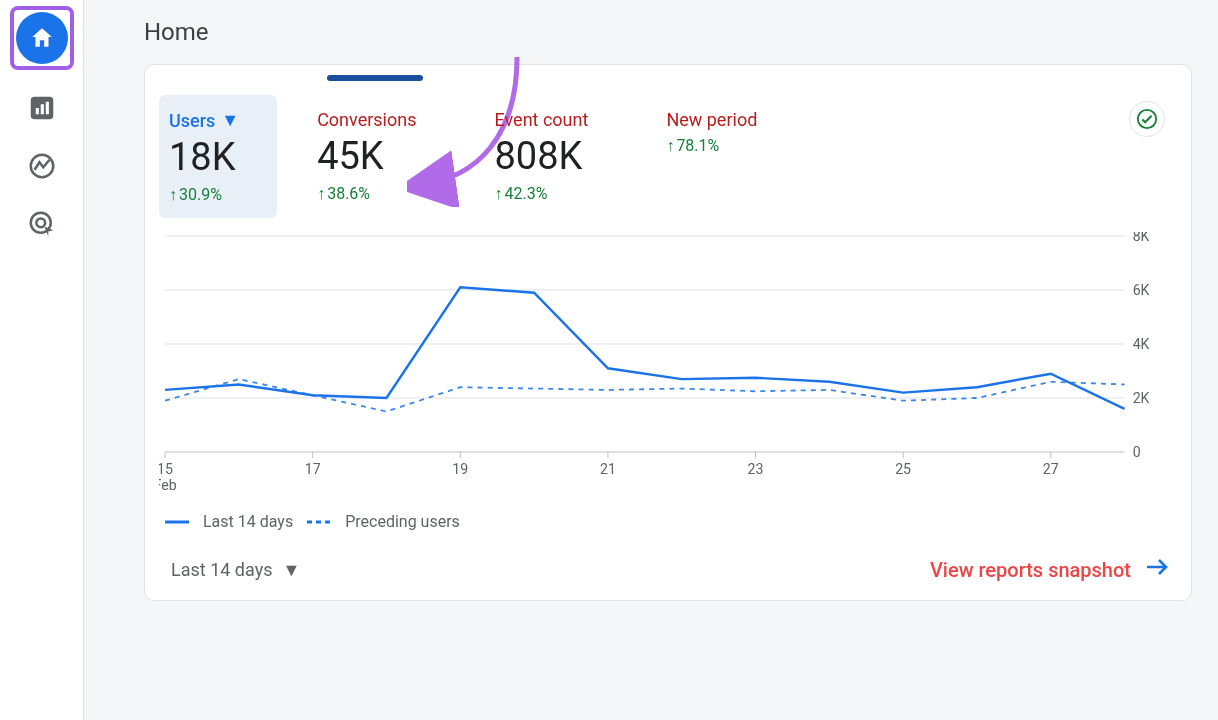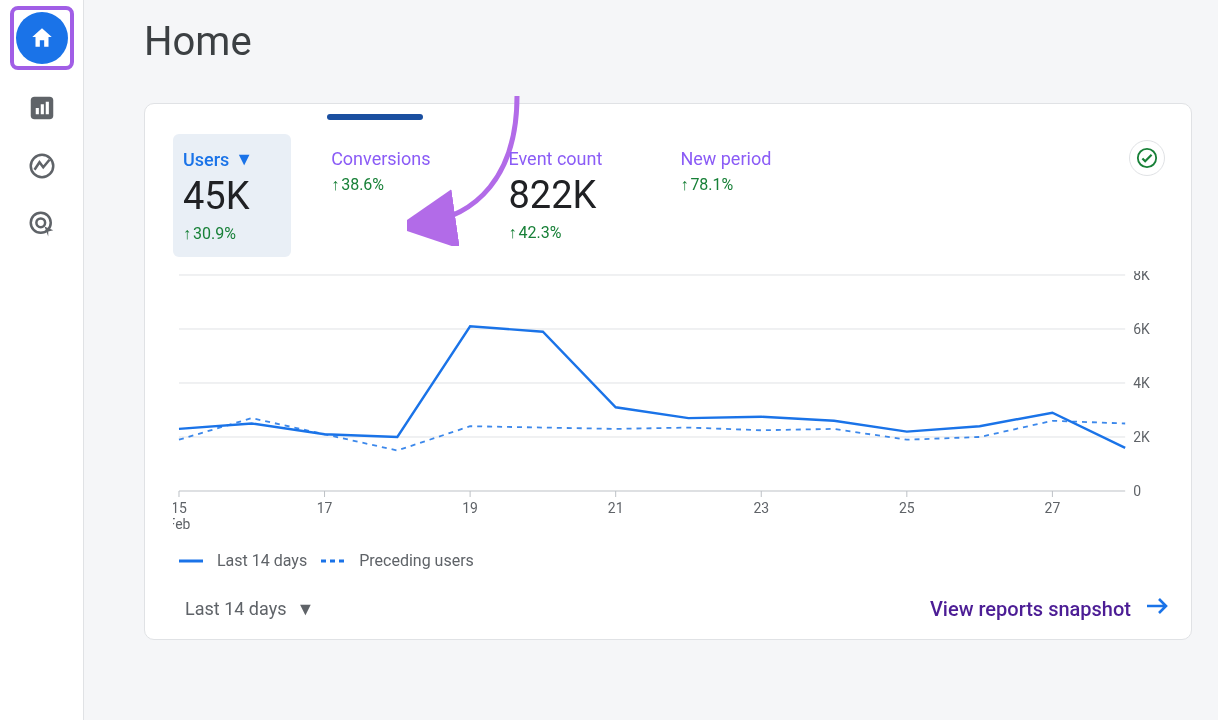--- a/index.html
+++ b/index.html
@@ -7,30 +7,30 @@
   .root { display: flex; width: 100%; height: 100%; }
 
   
   .sidebar { width: 84px; background: #ffffff; border-right: 1px solid #e0e2e5; display: flex; flex-direction: column; align-items: center; padding-top: 6px; gap: 18px; }
   .home-highlight { border: 4px solid #a15ee6; border-radius: 8px; padding: 2px; }
   .home-circle { width: 52px; height: 52px; border-radius: 50%; background: #1a73e8; display:flex; align-items:center; justify-content:center; }
   .side-small { width:40px; height:40px; display:flex; align-items:center; justify-content:center; cursor:pointer; }
 
   
   .main { flex: 1; padding: 18px 24px 18px 60px; overflow: hidden; }
-  .page-title { font-size: 40px; color: #3c4043; font-weight: 400; margin-bottom: 38px; }
-
-  .card { background: #ffffff; border: 1px solid #e0e2e5; border-radius: 10px; padding: 14px 22px 18px 28px; position: relative; width: 1048px; }
+  .page-title { font-size: 24px; color: #3c4043; font-weight: 400; margin-bottom: 18px; }
+
+  .card { background: #ffffff; border: 1px solid #e0e2e5; border-radius: 10px; padding: 14px 22px 18px 14px; position: relative; width: 1048px; }
 
   .topbar-accent { position:absolute; top:10px; left:182px; width:96px; height:6px; background:#1a4fa0; border-radius:3px; }
 
   .metrics-row { display: flex; gap: 0; margin-top: 16px; position: relative; }
   .metric { padding: 14px 38px 14px 10px; margin-right: 30px; cursor:pointer; border-radius:6px; }
   .metric.active { background: #e9eff6; }
-  .metric-label { font-size: 18px; color: #8b5cf6; display:flex; align-items:center; gap:6px; }
+  .metric-label { font-size: 18px; color: #b91c1c; display:flex; align-items:center; gap:6px; }
   .metric.active .metric-label { color:#1a73e8; font-weight:500; }
   .metric-label .caret { color:#1a73e8; }
   .metric-value { font-size: 38px; font-weight: 400; color:#202124; margin-top: 4px; }
   .metric-delta { font-size: 16px; color:#188038; margin-top: 6px; display:flex; align-items:center; gap:2px; }
 
   .check-badge { position:absolute; right:26px; top:36px; width:36px; height:36px; border-radius:50%; border:1px solid #e0e2e5; display:flex; align-items:center; justify-content:center; cursor:pointer; }
 
   
   .anno-arrow { position:absolute; left:262px; top:-8px; width:120px; height:150px; pointer-events:none; }
 
@@ -42,21 +42,21 @@
   .gridline { stroke:#e0e2e5; stroke-width:1; }
   .axisline { stroke:#bdc1c6; stroke-width:1; }
   .series-current { fill:none; stroke:#1a73e8; stroke-width:2.4; }
   .series-prev { fill:none; stroke:#1a73e8; stroke-width:1.8; stroke-dasharray:5 5; opacity:0.85; }
 
   .legend { display:flex; align-items:center; gap:14px; font-size:16px; color:#5f6368; margin-top:20px; margin-left:6px; }
   .legend-swatch { display:inline-block; vertical-align:middle; }
 
   .footer-row { display:flex; justify-content:space-between; align-items:center; margin-top:26px; }
   .range-select { font-size:18px; color:#5f6368; display:flex; align-items:center; gap:10px; cursor:pointer; margin-left:12px; }
-  .link-snapshot { font-size:20px; color:#4c1d95; display:flex; align-items:center; gap:14px; cursor:pointer; font-weight:500; }
+  .link-snapshot { font-size:20px; color:#ef4444; display:flex; align-items:center; gap:14px; cursor:pointer; font-weight:500; }
 </style>
 </head>
 <body>
 
 <div class="root">
 
   <div class="sidebar">
     <div class="home-highlight">
       <div class="home-circle">
         <svg width="26" height="26" viewBox="0 0 24 24">
@@ -101,36 +101,37 @@
         </defs>
         <path d="M110 0 C 110 80, 70 120, 14 128" fill="none" stroke="#b26be8" stroke-width="5" marker-end="url(#ahead)"></path>
       </svg>
 
       <div class="metrics-row">
         <div class="metric active">
           <div class="metric-label">
             <span>Users</span>
             <span class="caret">▼</span>
           </div>
-          <div class="metric-value">45K</div>
+          <div class="metric-value">18K</div>
           <div class="metric-delta">
             <span>↑</span>
             <span>30.9%</span>
           </div>
         </div>
         <div class="metric">
           <div class="metric-label">Conversions</div>
+          <div class="metric-value">45K</div>
           <div class="metric-delta">
             <span>↑</span>
             <span>38.6%</span>
           </div>
         </div>
         <div class="metric">
           <div class="metric-label">Event count</div>
-          <div class="metric-value">822K</div>
+          <div class="metric-value">808K</div>
           <div class="metric-delta">
             <span>↑</span>
             <span>42.3%</span>
           </div>
         </div>
         <div class="metric">
           <div class="metric-label">New period</div>
           <div class="metric-delta">
             <span>↑</span>
             <span>78.1%</span>

